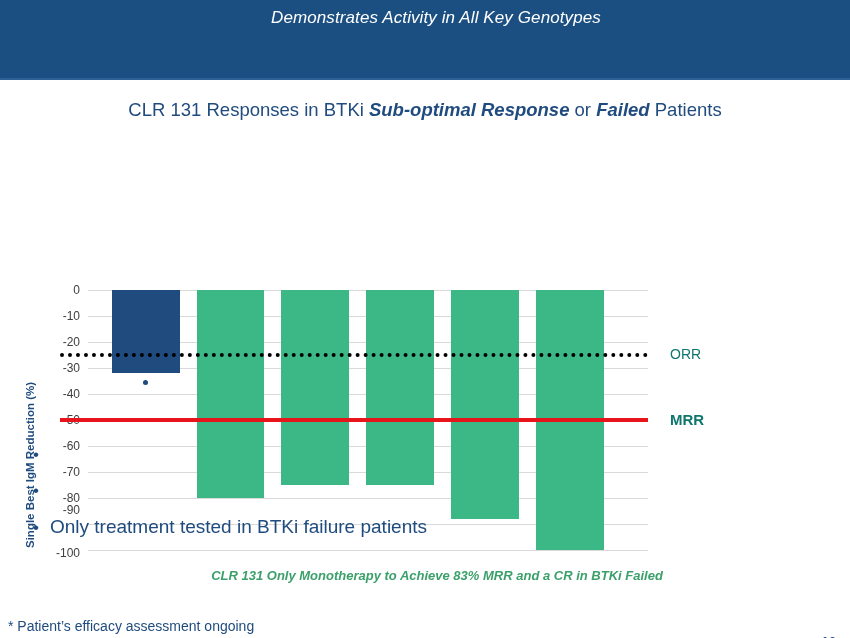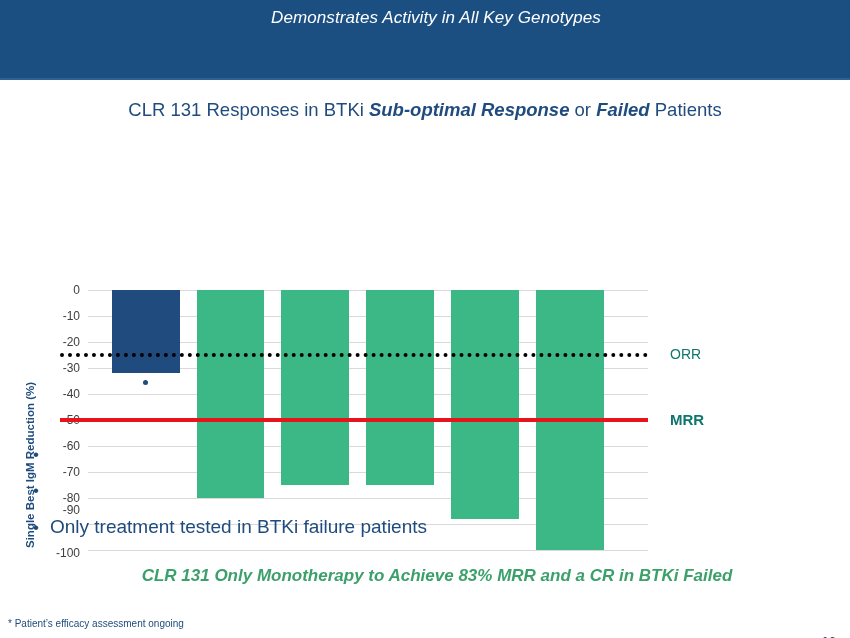--- a/index.html
+++ b/index.html
@@ -86,29 +86,29 @@
   .bullet {
     display:flex; align-items:baseline;
     font-size:19px; color:#1F4B7E; line-height:36px;
   }
   .bullet .dot { width:28px; flex:0 0 28px; text-align:center; font-size:17px; }
   .bullet b { font-weight:bold; font-style:italic; }
 
   
   .callout {
     position:absolute; left:0; top:563px; width:850px; text-align:center;
-    color:#3CA06B; font-size:17px; font-style:italic; font-weight:bold;
+    color:#3CA06B; font-size:13px; font-style:italic; font-weight:bold;
     line-height:25px;
     padding-left:24px;
   }
 
   
   .footnote {
     position:absolute; left:8px; top:618px;
-    font-size:10px; color:#1F4B7E; white-space:nowrap;text-align:right;
+    font-size:14px; color:#1F4B7E; white-space:nowrap;text-align:right;
   }
   .pagenum {
     position:absolute; right:14px; top:617px;
     font-size:13px; font-weight:bold; color:#1F4B7E;margin-top:17px;
   }
 </style>
 </head>
 <body>
 
 <div class="header">

